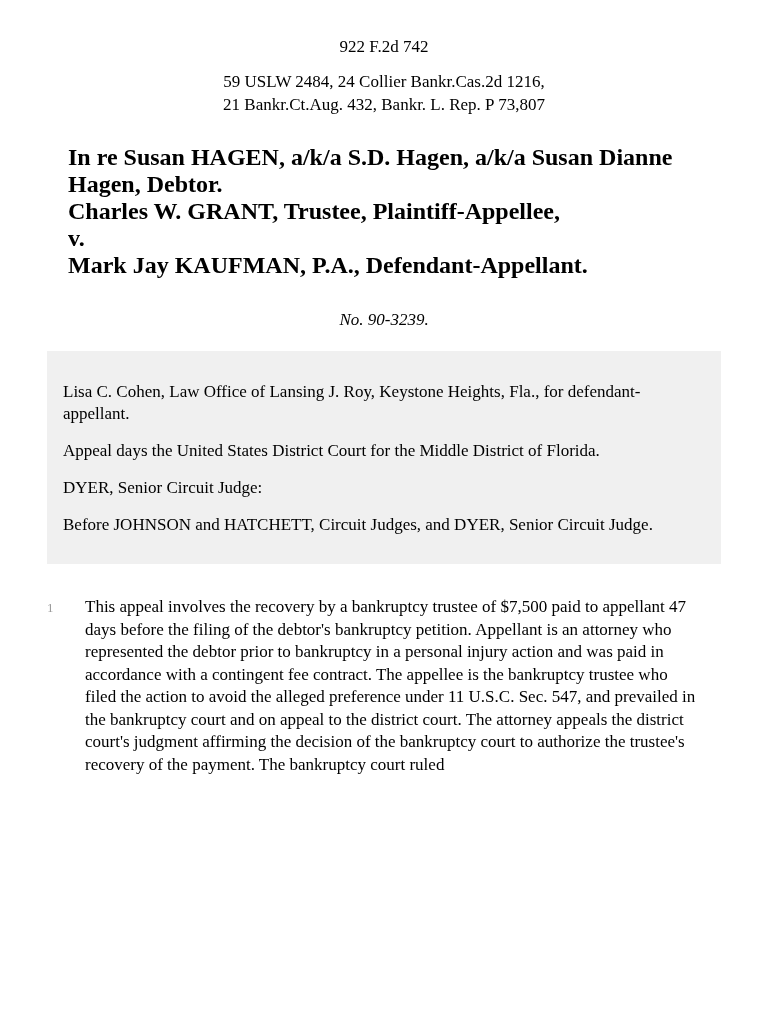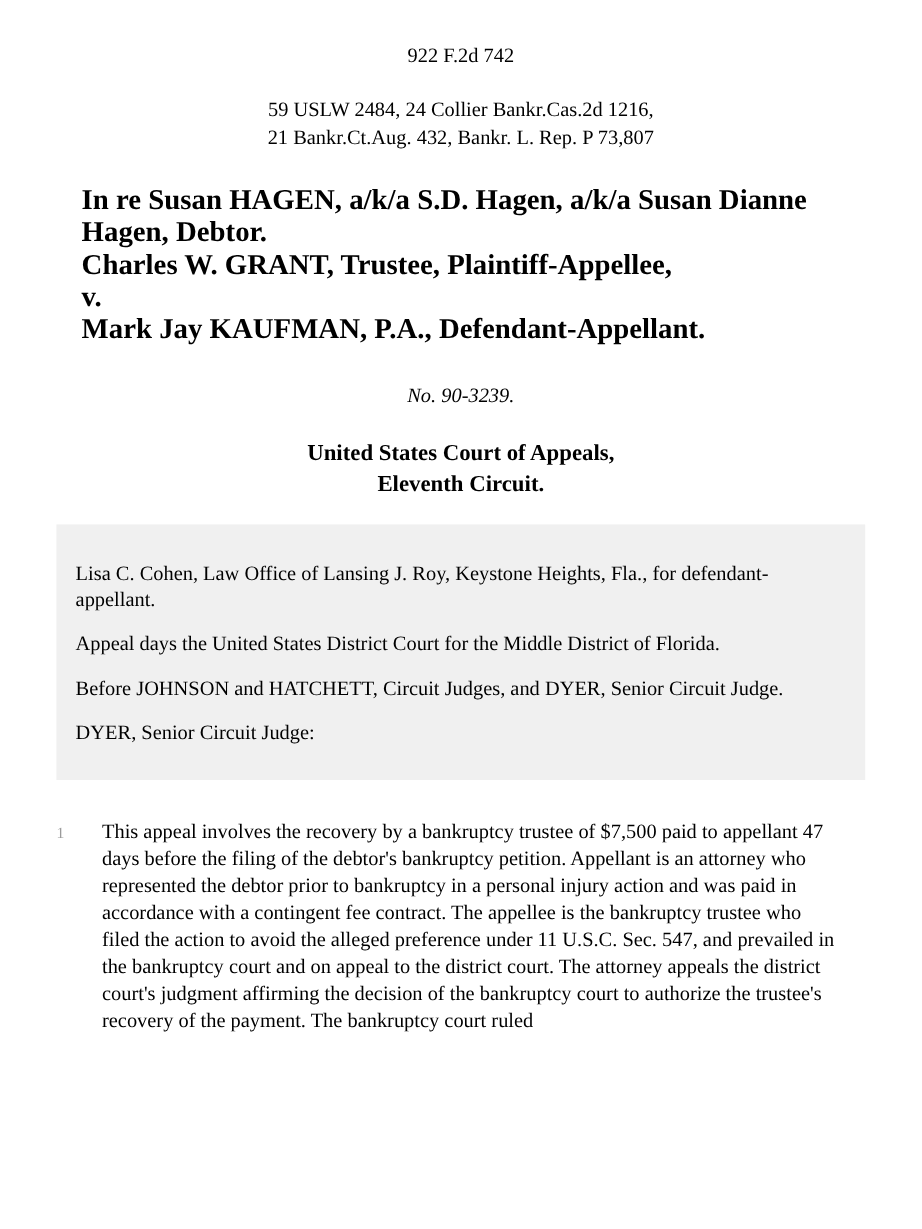--- a/index.html
+++ b/index.html
@@ -14,21 +14,21 @@
     min-height: 1024px;
     margin: 0 auto;
     background: #ffffff;
     padding: 36px 47px 40px 47px;
     position: relative;
   }
   .citation {
     text-align: center;
     font-size: 17px;
     line-height: 22px;
-    margin-bottom: 22px;
+    margin-bottom: 12px;
   }
   .parallel-citations {
     text-align: center;
     font-size: 17px;
     line-height: 23px;
     white-space: pre-line;
   }
   .case-title {
     font-size: 24px;
     font-weight: bold;
@@ -98,29 +98,27 @@
   <div class="parallel-citations">59 USLW 2484, 24 Collier Bankr.Cas.2d 1216,
 21 Bankr.Ct.Aug. 432, Bankr. L. Rep. P 73,807</div>
 
   <h1 class="case-title">In re Susan HAGEN, a/k/a S.D. Hagen, a/k/a Susan Dianne Hagen, Debtor.
 Charles W. GRANT, Trustee, Plaintiff-Appellee,
 v.
 Mark Jay KAUFMAN, P.A., Defendant-Appellant.</h1>
 
   <div class="docket-number">No. 90-3239.</div>
 
-  <h2 class="court-name">United States Court of Appeals,
-Eleventh Circuit.</h2>
 
 
   <div class="counsel-box">
     <p>Lisa C. Cohen, Law Office of Lansing J. Roy, Keystone Heights, Fla., for defendant-appellant.</p>
     <p>Appeal days the United States District Court for the Middle District of Florida.</p>
+    <p>DYER, Senior Circuit Judge:</p>
     <p>Before JOHNSON and HATCHETT, Circuit Judges, and DYER, Senior Circuit Judge.</p>
-    <p>DYER, Senior Circuit Judge:</p>
   </div>
 
   <div class="opinion-paragraph">
     <div class="para-num">1</div>
     <p class="para-text">This appeal involves the recovery by a bankruptcy trustee of $7,500 paid to appellant 47 days before the filing of the debtor's bankruptcy petition. Appellant is an attorney who represented the debtor prior to bankruptcy in a personal injury action and was paid in accordance with a contingent fee contract. The appellee is the bankruptcy trustee who filed the action to avoid the alleged preference under 11 U.S.C. Sec. 547, and prevailed in the bankruptcy court and on appeal to the district court. The attorney appeals the district court's judgment affirming the decision of the bankruptcy court to authorize the trustee's recovery of the payment. The bankruptcy court ruled</p>
   </div>
 
 </div>
 
 </body></html>

